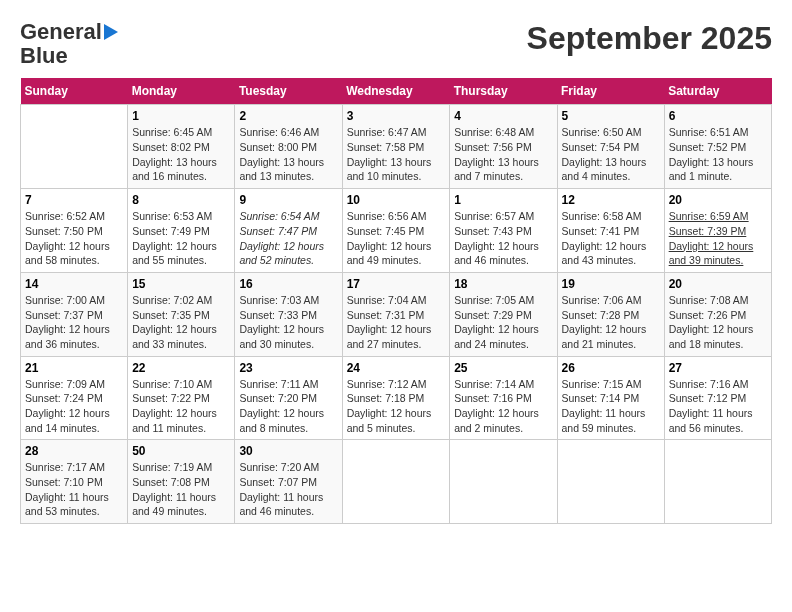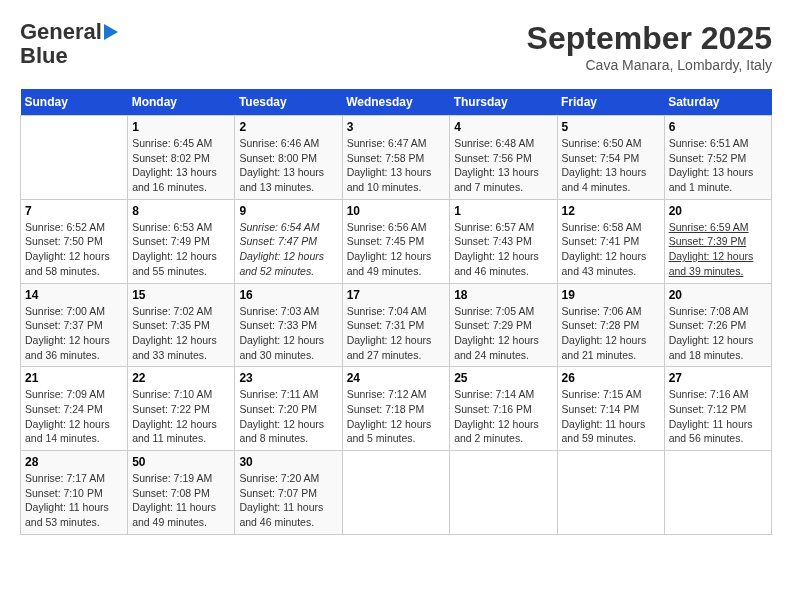--- a/index.html
+++ b/index.html
@@ -7,21 +7,21 @@
       font-family: Arial, sans-serif;
       background: #fff;
       width: 792px;
       min-height: 612px;
       padding: 20px;
     }
     .header-area {
       display: flex;
       justify-content: space-between;
       align-items: flex-start;
-      margin-bottom: 16px;
+      margin-bottom: 10px;
     }
     .logo {
       display: flex;
       flex-direction: column;
       align-items: flex-start;
     }
     .logo-text {
       font-size: 22px;
       font-weight: bold;
       color: #333;
@@ -53,21 +53,21 @@
       font-size: 14px;
       font-weight: normal;
       color: #555;
     }
     table {
       width: 100%;
       border-collapse: collapse;
       font-size: 11px;
     }
     thead tr th {
-      background-color: #1d4ed8;
+      background-color: #be185d;
       color: #fff;
       padding: 6px 4px;
       text-align: left;
       font-size: 12px;
       font-weight: bold;
     }
     tbody tr td {
       border: 1px solid #ccc;
       padding: 4px 4px;
       vertical-align: top;
@@ -101,21 +101,20 @@
 <div class="header-area">
   <div class="logo">
     <div class="logo-line">
       <span class="logo-text">General</span>
       <span class="logo-arrow"></span>
     </div>
     <span class="logo-text blue">Blue</span>
   </div>
   <div class="title-area">
     <h1>September 2025</h1>
-    <h2>Cava Manara, Lombardy, Italy</h2>
   </div>
 </div>
 
 <table>
   <thead>
     <tr>
     <th>Sunday</th>
         <th>Monday</th>
         <th>Tuesday</th>
         <th>Wednesday</th>

